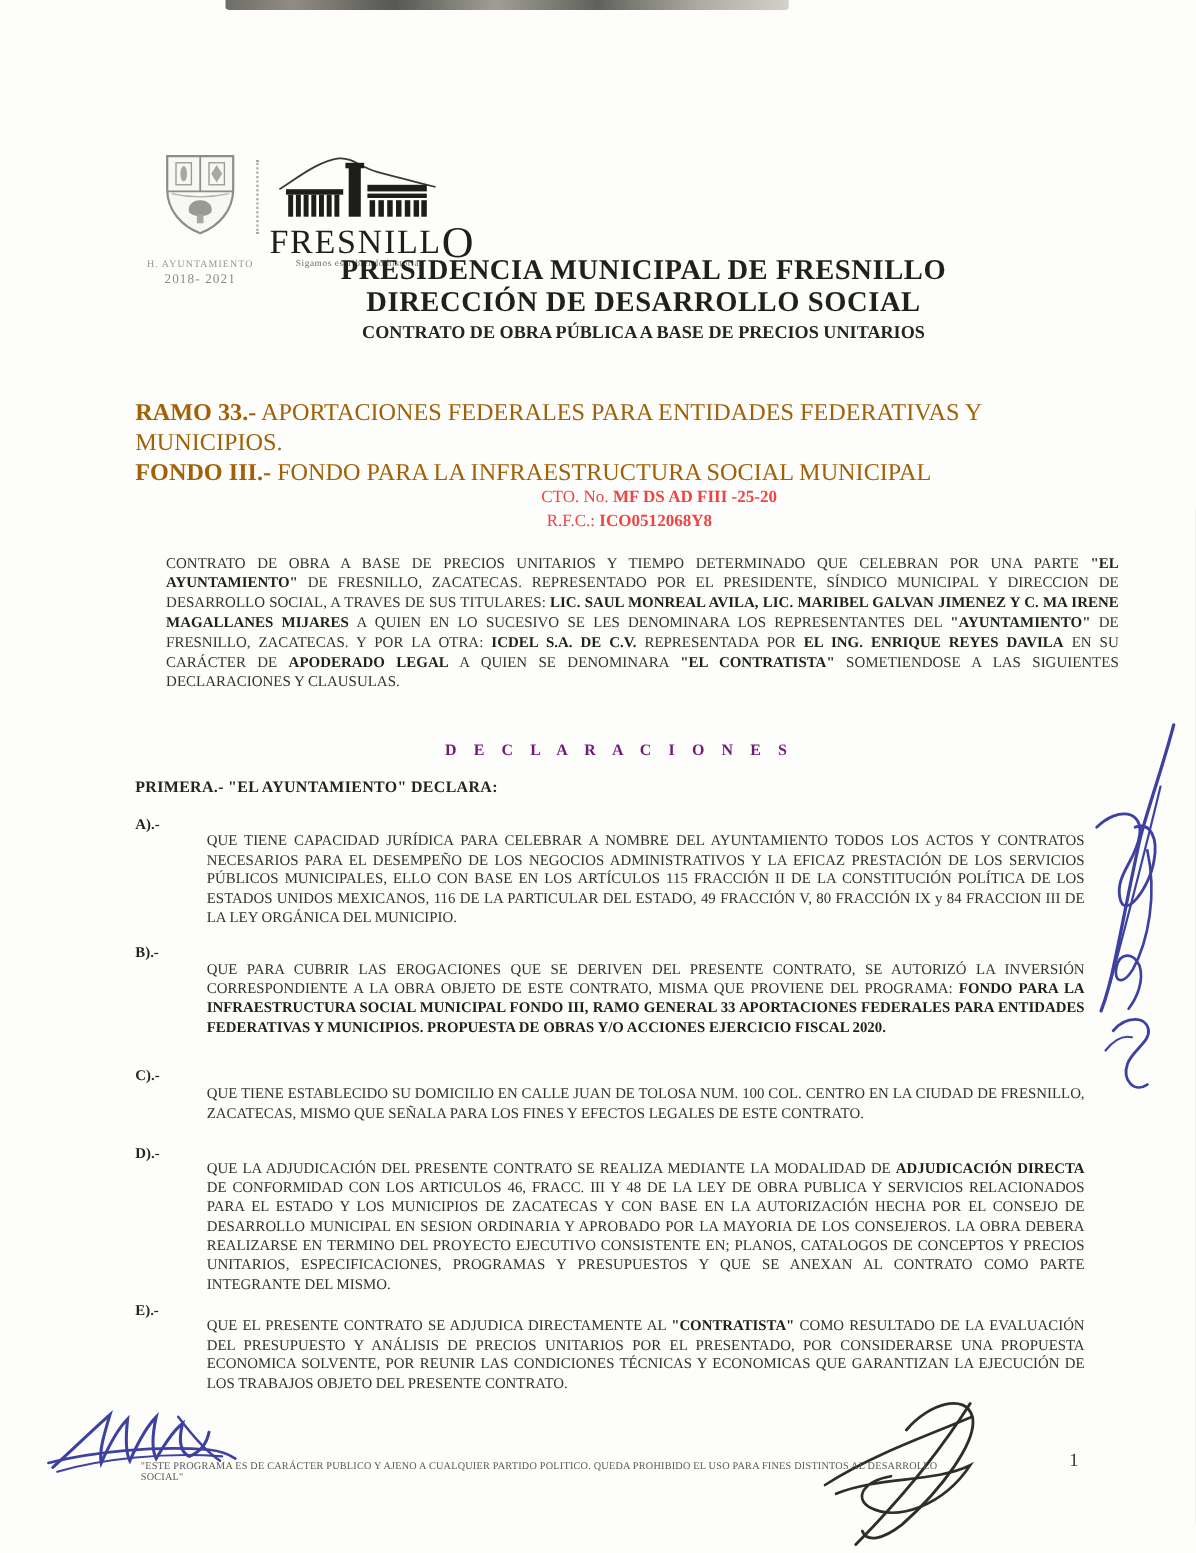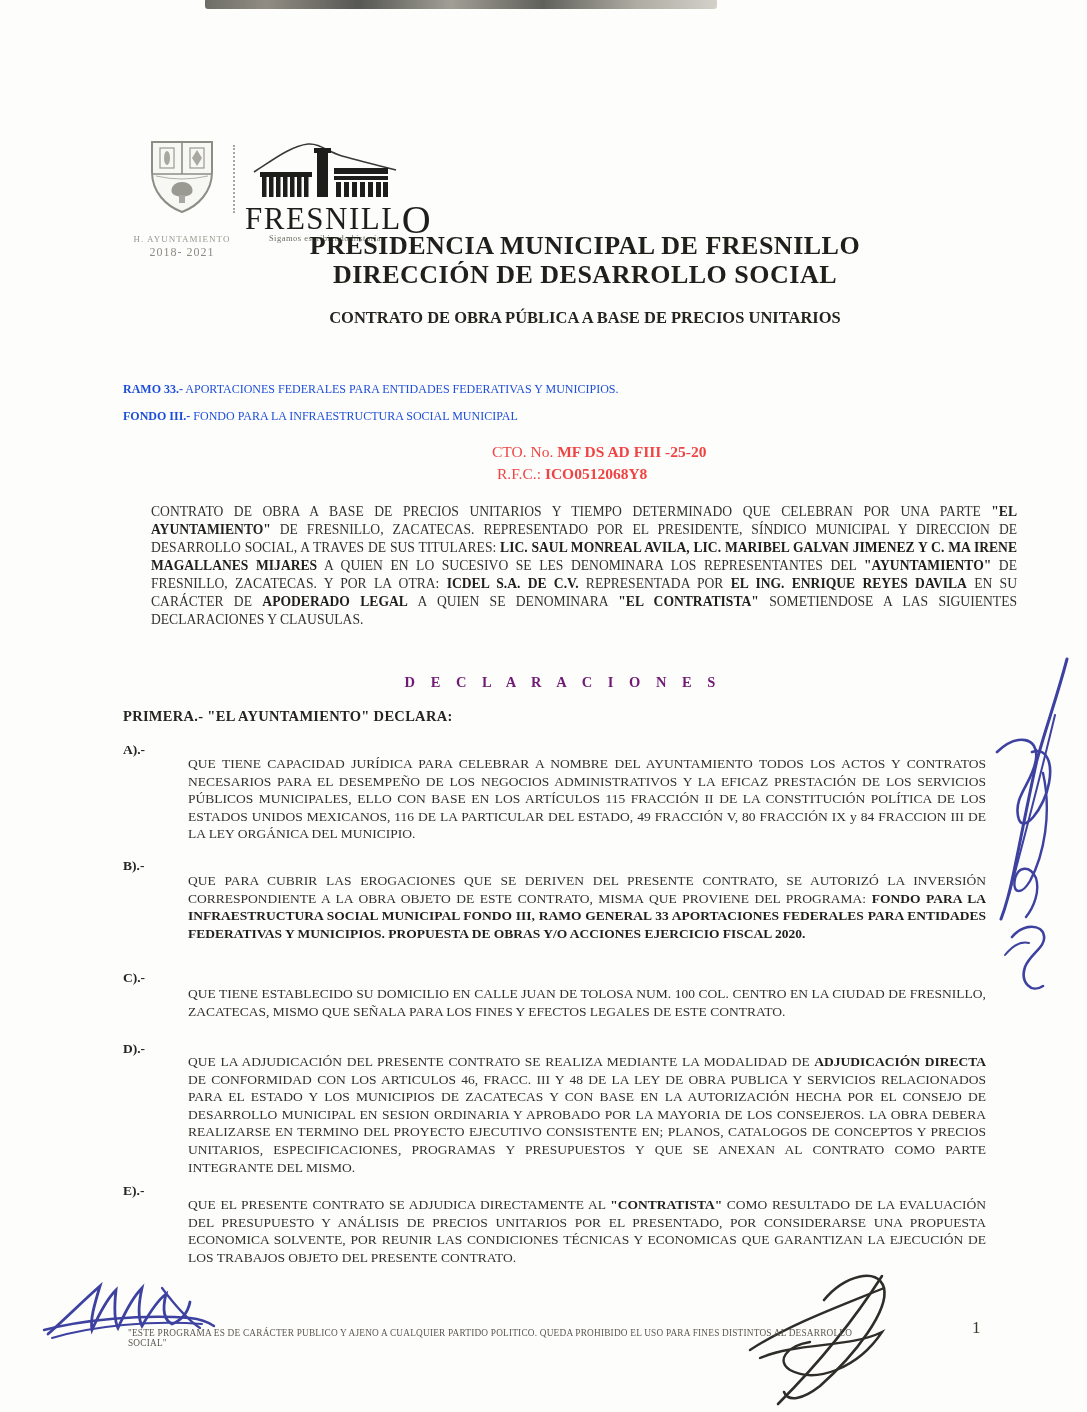--- a/index.html
+++ b/index.html
@@ -22,23 +22,23 @@
   .crest-caption{font-size:9px;color:#9a988f;letter-spacing:1px;line-height:11px;margin-top:14px;}
   .crest-years{font-size:12px;color:#8d8b82;letter-spacing:1px;}
   .logo-divider{position:absolute;left:233px;top:145px;height:68px;border-left:2px dotted #a7a79f;}
   .fresnillo{position:absolute;left:245px;top:138px;width:160px;text-align:center;}
   .fresnillo-word{font-size:31px;letter-spacing:1.5px;color:#1f1e1a;line-height:30px;font-weight:500;}
   .fresnillo-word .bigO{font-size:40px;vertical-align:-4px;}
   .fresnillo-tagline{font-size:8.5px;color:#6d6b62;letter-spacing:.5px;margin-top:-2px;}
   
   .title-block{position:absolute;left:270px;top:231px;width:630px;text-align:center;}
   .title-line{font-size:26px;font-weight:bold;letter-spacing:.5px;color:#211f1a;line-height:29px;}
-  .subtitle{position:absolute;left:270px;top:308px;width:630px;text-align:center;font-size:16.5px;font-weight:bold;color:#26241e;}
+  .subtitle{position:absolute;left:270px;top:292px;width:630px;text-align:center;font-size:16.5px;font-weight:bold;color:#26241e;}
   
-  .program{position:absolute;left:123px;top:376px;width:880px;font-size:12px;line-height:27px;color:#1d4ed8;}
+  .program{position:absolute;left:123px;top:361px;width:880px;font-size:22px;line-height:27px;color:#a16207;}
   .program .lbl{font-weight:bold;}
   
   .ctoblock{position:absolute;left:492px;top:441px;font-size:15.5px;line-height:22px;color:#ef4444;}
   .ctoblock .val{font-weight:bold;}
   .ctoblock .rfc{padding-left:5px;}
   
   .intro{position:absolute;left:123px;top:503px;width:866px;font-size:13.6px;line-height:18px;text-align:justify;color:#33312a;margin-left:28px;}
   .b{font-weight:bold;color:#211f1a;}
   
   .decl-heading{position:absolute;left:103px;top:674px;width:920px;text-align:center;font-size:14.5px;font-weight:bold;letter-spacing:6px;color:#701a75;}

